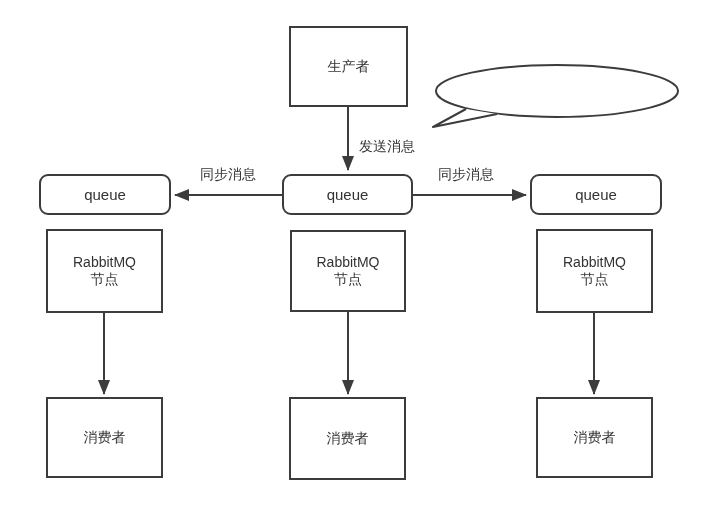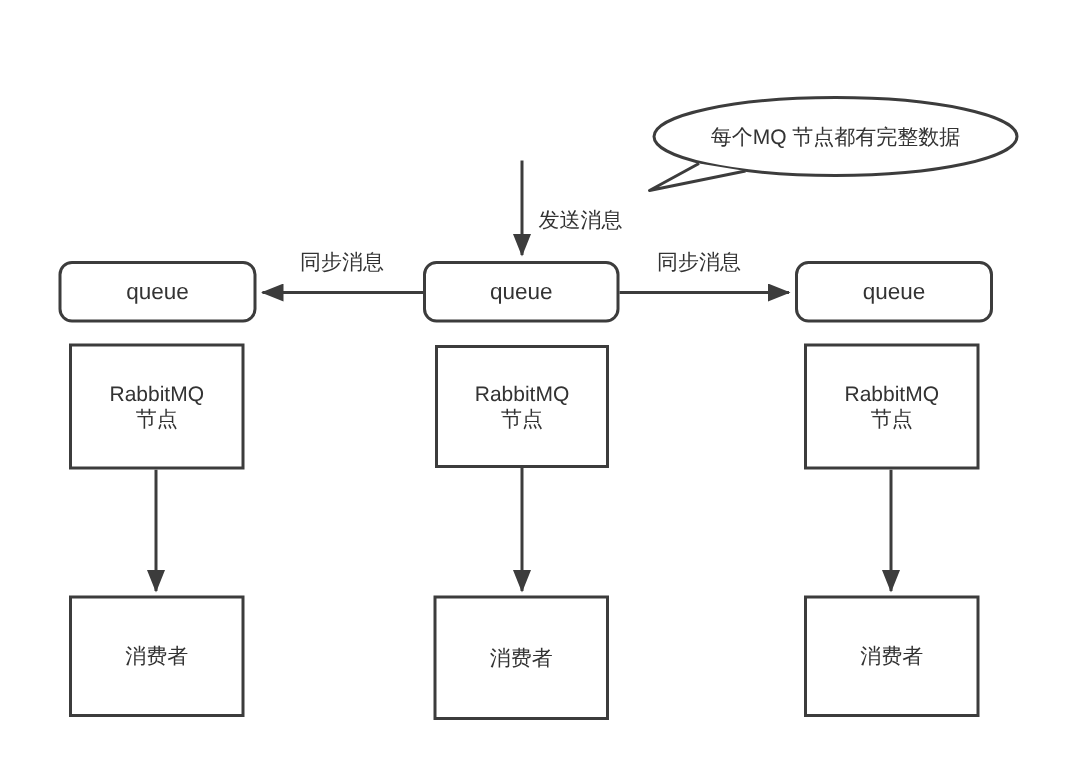--- a/index.html
+++ b/index.html
@@ -73,22 +73,24 @@
 
     <line x1="282" y1="195" x2="175" y2="195" stroke="#3c3c3c" stroke-width="2" marker-end="url(#arw)"></line>
 
     <line x1="413" y1="195" x2="526" y2="195" stroke="#3c3c3c" stroke-width="2" marker-end="url(#arw)"></line>
 
     <line x1="104" y1="313" x2="104" y2="394" stroke="#3c3c3c" stroke-width="2" marker-end="url(#arw)"></line>
     <line x1="348" y1="312" x2="348" y2="394" stroke="#3c3c3c" stroke-width="2" marker-end="url(#arw)"></line>
     <line x1="594" y1="313" x2="594" y2="394" stroke="#3c3c3c" stroke-width="2" marker-end="url(#arw)"></line>
   </svg>
 
-  <div class="bubble-text">每个MQ 节点都有完整数据</div>
 
+  <div class="node producer">
+    <span>生产者</span>
+  </div>
 
   <div class="node rounded queue-l">
     <span>queue</span>
   </div>
   <div class="node rounded queue-c">
     <span>queue</span>
   </div>
   <div class="node rounded queue-r">
     <span>queue</span>
   </div>

